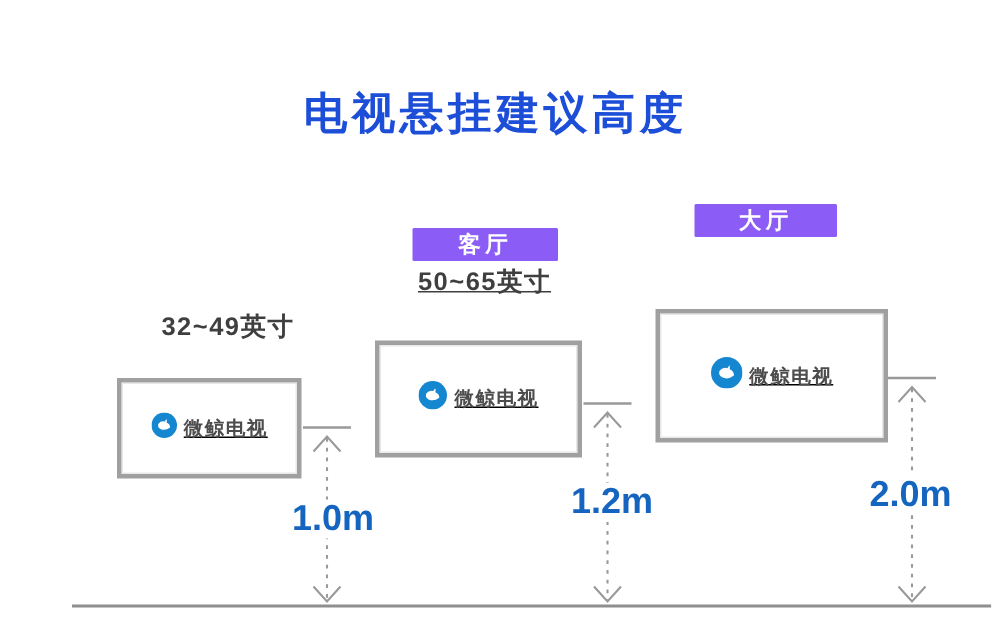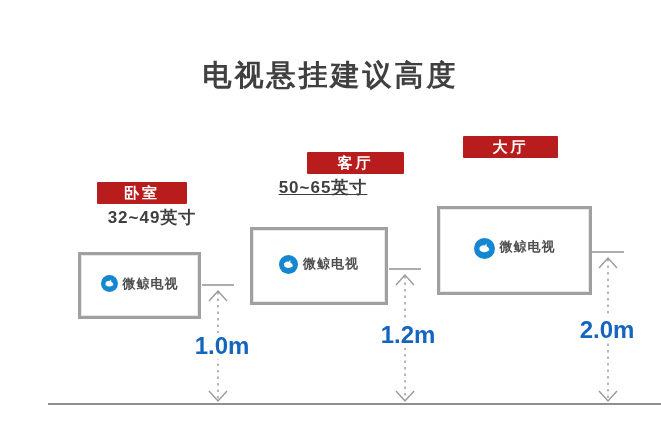--- a/index.html
+++ b/index.html
@@ -13,25 +13,25 @@
     font-family: "Liberation Sans", "DejaVu Sans", sans-serif;
   }
   .title {
     position: absolute;
     top: 56px; left: 0;
     width: 100%;
     text-align: center;
     font-size: 29px;
     font-weight: bold;
     letter-spacing: 3px;
-    color: #404040;
+    color: #1d4ed8;
   }
   .room-label {
     position: absolute;
-    background: #b91c1c;
+    background: #8b5cf6;
     color: #ffffff;
     font-size: 15px;
     font-weight: bold;
     letter-spacing: 3px;
     display: flex;
     align-items: center;
     justify-content: center;
     border-radius: 1px;
   }
   .size-range {
@@ -46,22 +46,23 @@
     position: absolute;
     border: 3px solid #a0a0a0;
     background: #ffffff;
     box-shadow: inset 0 0 0 1px #e8e8e8;
     display: flex;
     align-items: center;
     justify-content: center;
   }
   .logo {
     display: flex;
-    align-items: flex-start;
+    align-items: center;
     gap: 5px;
+    text-decoration: underline;
   }
   .logo-text {
     font-size: 13px;
     font-weight: bold;
     color: #4d4d4d;
     letter-spacing: 1px;
   }
   .arrow {
     position: absolute;
   }
@@ -78,21 +79,21 @@
   .ground {
     position: absolute;
     left: 48px;
     right: 0;
     top: 403px;
     height: 2px;
     background: #8f8f8f;
   }
   
   .label-1 { left: 97px;  top: 182px; width: 90px; height: 22px; }
-  .label-2 { left: 275px; top: 152px; width: 97px; height: 22px; margin-left: 32px; }
+  .label-2 { left: 275px; top: 152px; width: 97px; height: 22px; }
   .label-3 { left: 463px; top: 136px; width: 95px; height: 22px; }
   .size-1  { left: 87px;  top: 206px; width: 130px; }
   .size-2  { left: 258px; top: 176px; width: 130px; text-decoration: underline; }
   .size-3  { left: 445px; top: 160px; width: 130px; }
   .tv-1 { left: 78px;  top: 252px; width: 123px; height: 67px; }
   .tv-2 { left: 250px; top: 227px; width: 138px; height: 78px; }
   .tv-3 { left: 437px; top: 206px; width: 155px; height: 89px; }
   .arrow-1 { left: 198px; top: 283px; }
   .arrow-2 { left: 385px; top: 267px; }
   .arrow-3 { left: 588px; top: 250px; }
@@ -100,21 +101,20 @@
   .measure-2 { left: 375px; top: 322px; }
   .measure-3 { left: 574px; top: 317px; }
 </style>
 </head>
 <body>
 
 <div class="stage">
 
   <div class="title">电视悬挂建议高度</div>
 
-  <div class="room-label label-1">卧室</div>
   <div class="size-range size-1">32~49英寸</div>
   <div class="tv-box tv-1">
     <div class="logo">
       <span>
         <svg width="17" height="17" viewBox="0 0 24 24">
           <circle cx="12" cy="12" r="12" fill="#1586d0"></circle>
           <path d="M6.5 10.5 Q9 7.5 12.5 8.5 L14 6.2 Q14.9 8 14.2 9.4 Q17.6 10.9 17.5 14.1 Q13 17.6 8.4 15.5 Q5.4 13.9 6.5 10.5 Z" fill="#ffffff"></path>
         </svg>
       </span>
       <span class="logo-text">微鲸电视</span>

